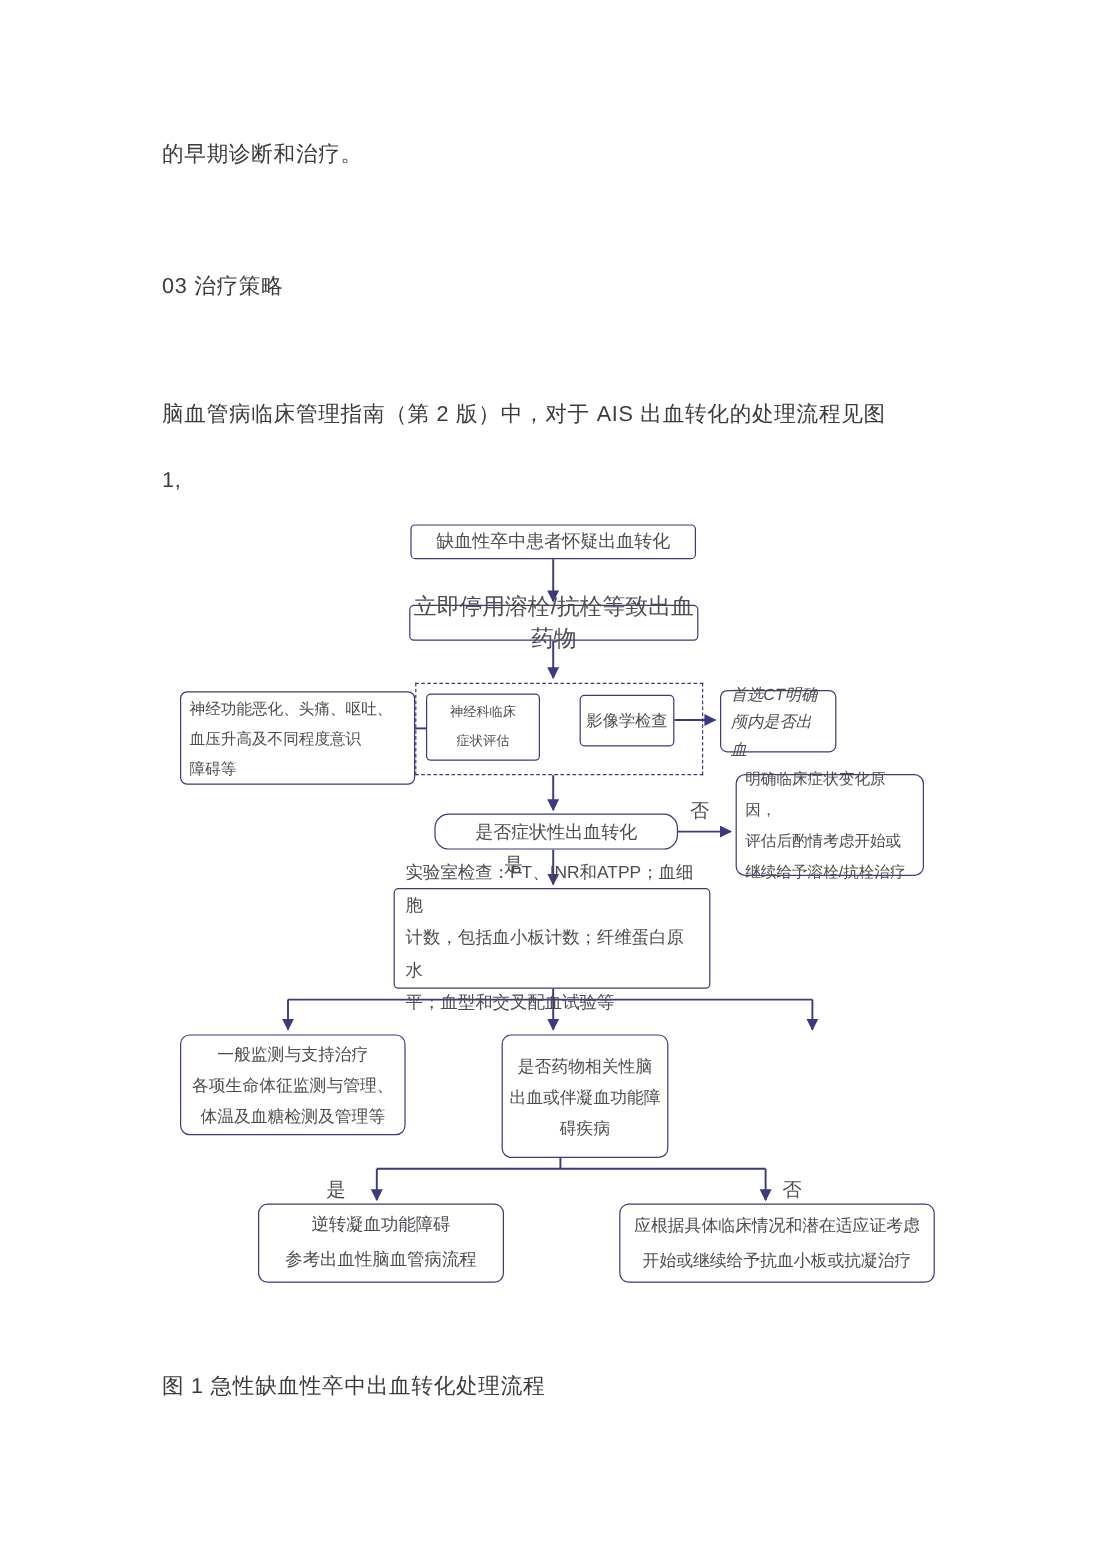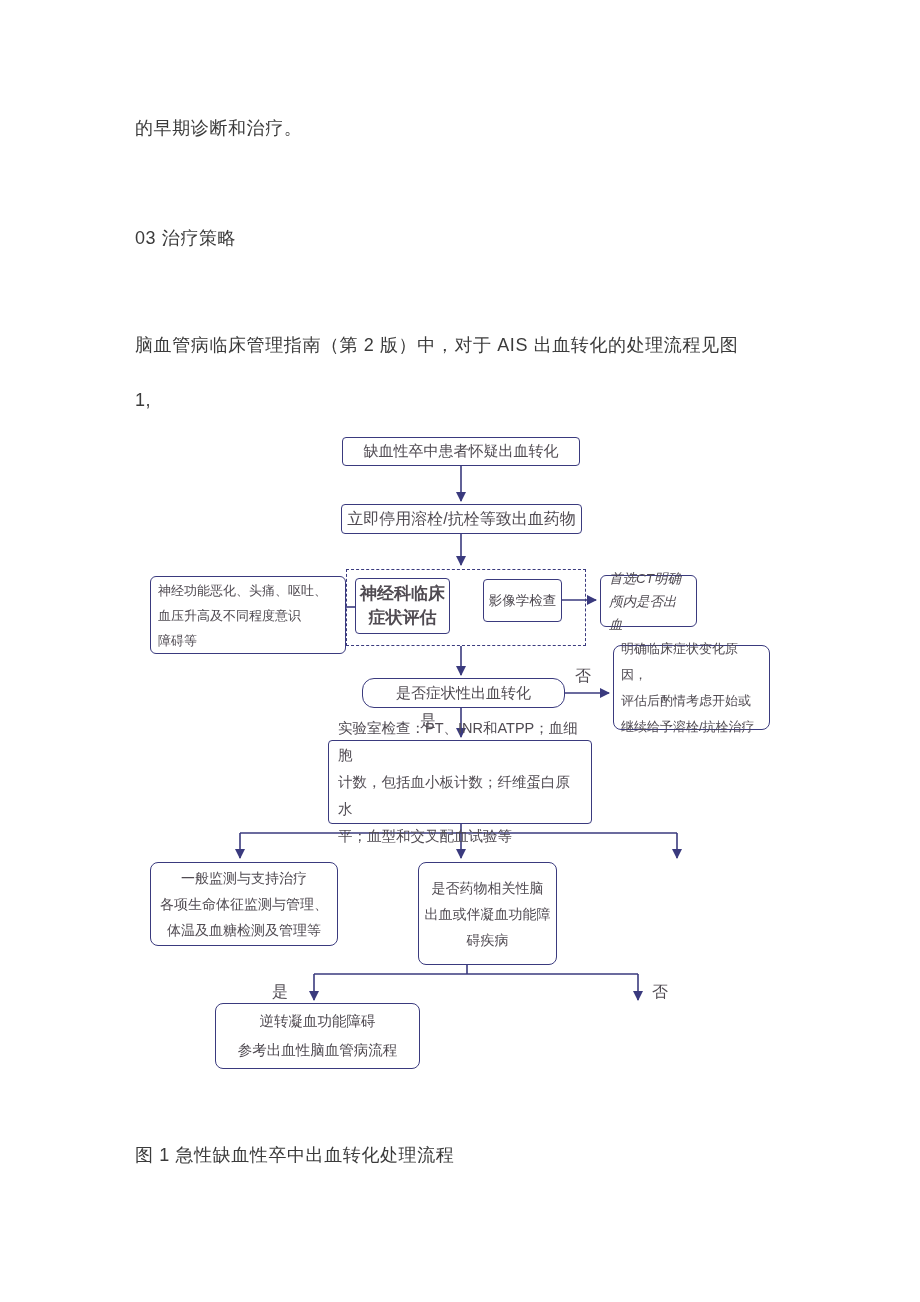--- a/index.html
+++ b/index.html
@@ -76,29 +76,29 @@
       <path d="M677,833 V858" marker-end="url(#ah)"></path>
       <path d="M467,948 V974"></path>
       <path d="M314,974 H638"></path>
       <path d="M314,974 V1000" marker-end="url(#ah)"></path>
       <path d="M638,974 V1000" marker-end="url(#ah)"></path>
     </g>
   </svg>
 
   <div class="node" style="left:342px;top:437px;width:238px;height:29px;font-size:15px;border-radius:4px;">缺血性卒中患者怀疑出血转化</div>
 
-  <div class="node" style="left:341px;top:504px;width:241px;height:30px;font-size:16px;border-radius:4px;">立即停用溶栓/抗栓等致出血药物</div>
+  <div class="node" style="left:341px;top:504px;width:241px;height:30px;font-size:19px;border-radius:4px;">立即停用溶栓/抗栓等致出血药物</div>
 
   <div class="node leftalign" style="left:150px;top:576px;width:196px;height:78px;font-size:13px;line-height:25px;border-radius:6px;padding:0 7px;">神经功能恶化、头痛、呕吐、
 血压升高及不同程度意识
 障碍等</div>
 
   <div class="dashedbox" style="left:346px;top:569px;width:240px;height:77px;"></div>
 
-  <div class="node" style="left:355px;top:578px;width:95px;height:56px;font-size:17px;line-height:24px;border-radius:4px;font-weight:bold;">神经科临床
+  <div class="node" style="left:355px;top:578px;width:95px;height:56px;font-size:11px;line-height:24px;border-radius:4px;">神经科临床
 症状评估</div>
 
   <div class="node" style="left:483px;top:579px;width:79px;height:43px;font-size:13.5px;border-radius:4px;">影像学检查</div>
 
   <div class="node leftalign" style="left:600px;top:575px;width:97px;height:52px;font-size:13.5px;line-height:23px;border-radius:6px;padding:0 8px;font-style:italic;">首选CT明确
 颅内是否出血</div>
 
   <div class="node" style="left:362px;top:678px;width:203px;height:30px;font-size:15px;border-radius:12px;">是否症状性出血转化</div>
 
   <div class="node leftalign" style="left:613px;top:645px;width:157px;height:85px;font-size:13px;line-height:26px;border-radius:8px;padding:0 7px;">明确临床症状变化原因，
@@ -114,19 +114,21 @@
 体温及血糖检测及管理等</div>
 
   <div class="node" style="left:418px;top:862px;width:139px;height:103px;font-size:14px;line-height:26px;border-radius:8px;">是否药物相关性脑
 出血或伴凝血功能障
 碍疾病</div>
 
 
   <div class="node" style="left:215px;top:1003px;width:205px;height:66px;font-size:14.5px;line-height:29px;border-radius:8px;">逆转凝血功能障碍
 参考出血性脑血管病流程</div>
 
+  <div class="node" style="left:516px;top:1003px;width:263px;height:66px;font-size:14px;line-height:29px;border-radius:8px;">应根据具体临床情况和潜在适应证考虑
+开始或继续给予抗血小板或抗凝治疗</div>
 
   <div class="branch-label" style="left:575px;top:666px;">否</div>
   <div class="branch-label" style="left:420px;top:711px;">是</div>
   <div class="branch-label" style="left:272px;top:982px;">是</div>
   <div class="branch-label" style="left:652px;top:982px;">否</div>
 
 </div>
 
 </body></html>

